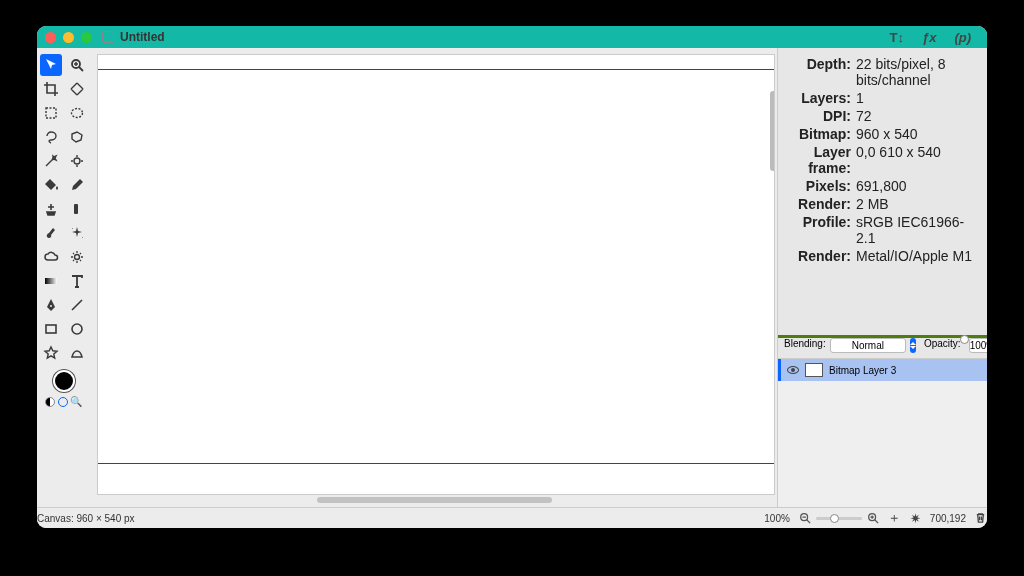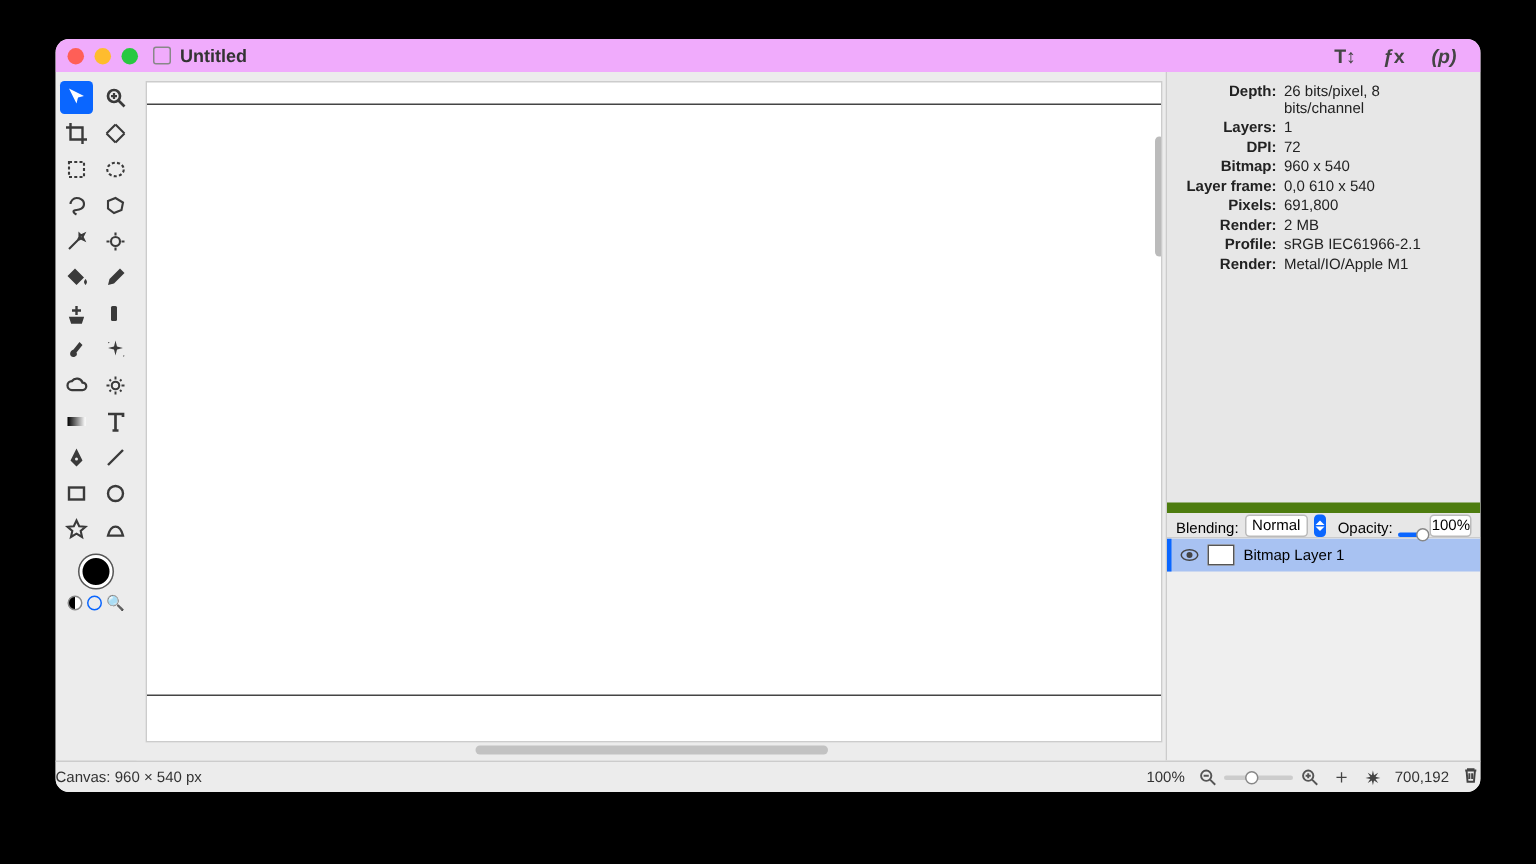--- a/index.html
+++ b/index.html
@@ -1,18 +1,18 @@
 <!DOCTYPE html>
 <html><head>
 <meta charset="utf-8">
 <style>
   * { margin:0; padding:0; box-sizing:border-box; }
   body { background:#000; font-family:-apple-system,Helvetica,Arial,sans-serif; font-size:11px; width:1024px; height:576px; overflow:hidden; position:relative;}
   .window { position:absolute; left:37px; top:26px; width:950px; height:502px; background:#ececec; border-radius:9px; box-shadow:0 2px 14px rgba(0,0,0,.4); display:flex; flex-direction:column; overflow:hidden;}
-  .titlebar { height:22px; display:flex; align-items:center; padding:0 8px; background:#f0abfc;}
+  .titlebar { height:22px; display:flex; align-items:center; padding:0 8px; background:#14b8a6;}
   .traffic { display:flex; gap:7px; }
   .tl { width:11px;height:11px;border-radius:50%;}
   .red{background:#ff5f57;} .yel{background:#febc2e;} .grn{background:#28c840;}
   .doc { width:12px;height:12px;border:1px solid #888; border-radius:2px; margin-left:10px;}
   .title { margin-left:6px; font-size:12px; font-weight:600; color:#333;}
   .hdr-right { margin-left:auto; display:flex; gap:18px; padding-right:8px; align-items:center;}
   .hdr-btn { font-size:13px; font-weight:600; color:#444; display:flex; align-items:center; gap:2px;}
   .body { flex:1 1 auto; display:flex; overflow:hidden;}
   
   .toolbox { width:54px; background:#ececec; display:flex; flex-direction:column; align-items:center; padding-top:6px;}
@@ -28,27 +28,27 @@
   .mag { font-size:10px; color:#555;}
   
   .canvaswrap { flex:1; background:#ececec; position:relative; display:flex; flex-direction:column;}
   .viewport { flex:1; margin:6px 2px 0 6px; background:#fff; border:1px solid #ccc; position:relative; overflow:hidden;}
   .cborder { position:absolute; left:0; right:0; height:0; border-top:1px solid #444;}
   .vscroll { position:absolute; top:36px; right:-2px; width:6px; height:80px; background:#bbb; border-radius:3px;}
   .hscroll { height:12px; margin:0 8px 0 8px; position:relative;}
   .hbar { position:absolute; left:218px; top:2px; width:235px; height:6px; background:#c2c2c2; border-radius:3px;}
   
   .rpanel { width:210px; background:#e7e7e7; border-left:1px solid #ccc; display:flex; flex-direction:column;}
-  .info { padding:8px 21px 4px 6px; font-size:10px; color:#222;}
+  .info { padding:8px 10px 4px 6px; font-size:14px; color:#222;}
   .irow { display:flex; margin-bottom:2px;}
   .ilabel { width:72px; text-align:right; font-weight:600; padding-right:5px;}
   .ival { flex:1;}
   .spacer { flex:1;}
-  .blendrow { height:24px; border-top:7px solid #4d7c0f; border-bottom:1px solid #ccc; background:#e7e7e7; display:flex; align-items:flex-end; padding:0 6px; font-size:10px; gap:4px;}
-  .select { height:15px; padding:0 4px; background:#fff; border:1px solid #bbb; border-radius:3px; font-size:10px; display:flex; align-items:center;}
+  .blendrow { height:24px; border-top:3px solid #4d7c0f; border-bottom:1px solid #ccc; background:#e7e7e7; display:flex; align-items:flex-start; padding:0 6px; font-size:10px; gap:4px;}
+  .select { height:15px; padding:0 21px; background:#fff; border:1px solid #bbb; border-radius:3px; font-size:10px; display:flex; align-items:center;}
   .stepper { width:13px;height:15px; background:#0a66ff; border-radius:3px; display:flex; flex-direction:column; align-items:center; justify-content:center;}
   .stepper::before,.stepper::after{content:"";border:3px solid transparent;}
   .stepper::before{border-bottom-color:#fff; margin-bottom:1px;}
   .stepper::after{border-top-color:#fff;}
   .slider { width:28px; height:3px; background:#0a66ff; border-radius:2px; position:relative;}
   .slider .knob{position:absolute;right:-4px;top:-3px;width:9px;height:9px;border-radius:50%;background:#fff;border:1px solid #888;}
   .opnum { width:30px;height:15px;background:#fff;border:1px solid #bbb;border-radius:3px;font-size:10px;display:flex;align-items:center;justify-content:center;}
   .layers { flex:0 0 148px; background:#efefef; overflow:auto;}
   .layer { height:22px; display:flex; align-items:center; gap:6px; padding:0 6px; font-size:10px;}
   .layer.sel { background:#a8c2f2; border-left:3px solid #0a66ff;}
@@ -74,21 +74,21 @@
   <div class="titlebar">
     <div class="traffic">
       <div class="tl red"></div>
       <div class="tl yel"></div>
       <div class="tl grn"></div>
     </div>
     <div class="doc"></div>
     <div class="title">Untitled</div>
     <div class="hdr-right">
       <span class="hdr-btn">T↕</span>
-      <span class="hdr-btn" style="">ƒx</span>
+      <span class="hdr-btn" style="font-style:italic">ƒx</span>
       <span class="hdr-btn" style="font-style:italic">(p)</span>
     </div>
   </div>
 
   <div class="body">
 
     <div class="toolbox">
       <div class="toolgrid">
         <div class="cell active">
             <svg viewBox="0 0 16 16">
@@ -248,21 +248,21 @@
       </div>
       <div class="hscroll">
         <div class="hbar"></div>
       </div>
     </div>
 
     <div class="rpanel">
       <div class="info">
         <div class="irow">
             <div class="ilabel">Depth:</div>
-            <div class="ival">26 bits/pixel, 8 bits/channel</div>
+            <div class="ival">22 bits/pixel, 8 bits/channel</div>
           </div>
         <div class="irow">
             <div class="ilabel">Layers:</div>
             <div class="ival">1</div>
           </div>
         <div class="irow">
             <div class="ilabel">DPI:</div>
             <div class="ival">72</div>
           </div>
         <div class="irow">
@@ -302,21 +302,21 @@
             <div class="knob"></div>
           </div>
         <div class="opnum">
             <span>100%</span>
           </div>
       </div>
       <div class="layers">
         <div class="layer sel">
           <div class="eye"></div>
           <div class="thumb"></div>
-          <span>Bitmap Layer 1</span>
+          <span>Bitmap Layer 3</span>
         </div>
       </div>
     </div>
   </div>
 
   <div class="status">
     <span>Canvas: 960 × 540 px</span>
     <span class="mid"></span>
     <span>100%</span>
     <div class="zoomctl">

